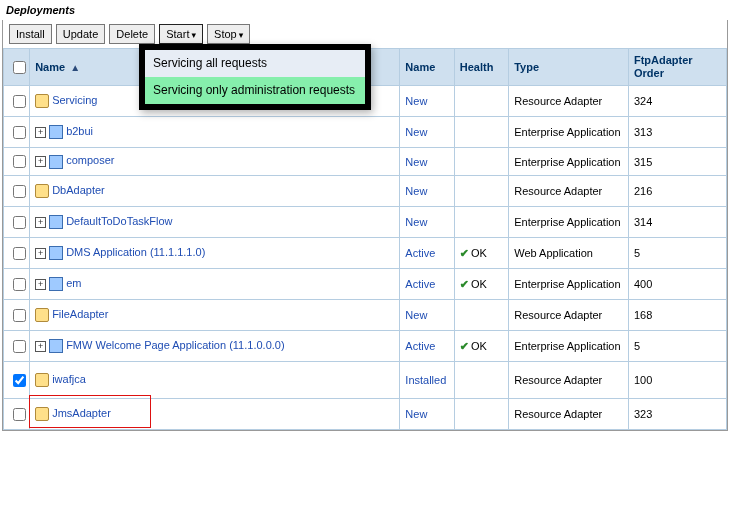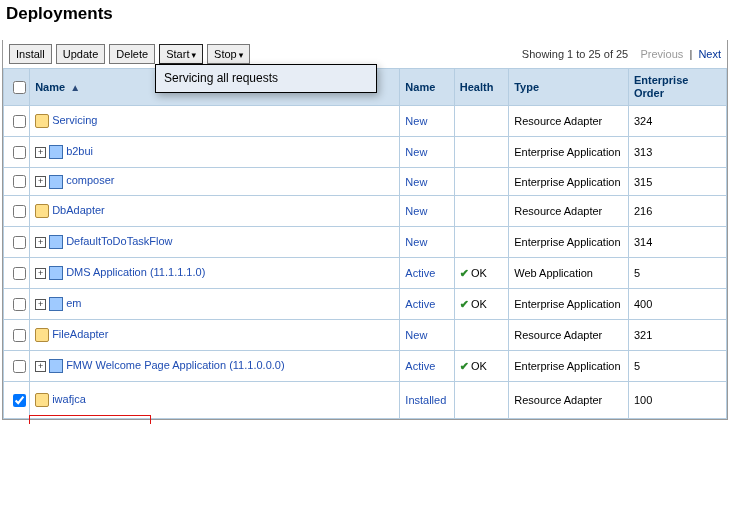--- a/index.html
+++ b/index.html
@@ -7,28 +7,29 @@
     padding: 0;
     font-family: Arial, Helvetica, sans-serif;
     font-size: 11px;
     background: #fff;
     color: #000;
     width: 732px;
   }
   .panel {
     border: 1px solid #999;
     border-top: none;
-    margin: 14px 4px 4px 2px;
+    margin: 2px 4px 4px 2px;
     width: 724px;
   }
   .page-title {
     font-weight: bold;
-    font-size: 17px;
+    font-size: 11px;
     padding: 2px 4px;
     margin: 2px 7px 0 2px;
+    font-style: italic;
   }
   .toolbar-row {
     display: flex;
     justify-content: space-between;
     align-items: center;
     padding: 4px 6px;
     position: relative;
   }
   .btn-group button {
     font-size: 11px;
@@ -45,24 +46,24 @@
   }
   .pagination {
     font-size: 11px;
     color: #333;
   }
   .pagination .disabled { color: #999; }
   .pagination .link { color: #003399; cursor: pointer; }
   .dropdown {
     position: absolute;
     top: 24px;
-    left: 152px;
+    left: 136px;
     width: 220px;
     background: #86efac;
-    border: 1px solid #000000;
+    border: 6px solid #000000;
     box-shadow: 2px 3px 8px rgba(0,0,0,0.3);
     z-index: 10;
   }
   .dropdown .item {
     padding: 6px 8px;
     font-size: 12px;
     border-bottom: 1px solid transparent;
   }
   .dropdown .item.first { background: #e7edf5; }
 
@@ -148,51 +149,45 @@
       <button>Install</button>
       <button>Update</button>
       <button>Delete</button>
       <button style="border:1.5px solid #222;">
         <span>Start</span><span class="caret">▾</span>
       </button>
       <button>
         <span>Stop</span><span class="caret">▾</span>
       </button>
     </div>
-    <div class="pagination">
-      <span>Showing 1 to 25 of 25</span>
-      &nbsp;&nbsp;
-      <span class="disabled">Previous</span>
-      &nbsp;|&nbsp;
-      <span class="link">Next</span>
-    </div>
 
     <div class="dropdown">
       <div class="item first">Servicing all requests</div>
+      <div class="item">Servicing only administration requests</div>
     </div>
   </div>
 
   <div style="position:relative;">
     <table class="data">
       <colgroup>
         <col class="col-chk">
           <col class="col-name">
           <col class="col-state">
         <col class="col-health">
           <col class="col-type">
           <col class="col-order">
       </colgroup>
       <thead>
         <tr>
           <th class="chk-cell"><input type="checkbox" style=""></th>
           <th><span>Name</span> <span class="sort-arrow">▲</span></th>
           <th>Name</th>
           <th>Health</th>
           <th>Type</th>
-          <th>Enterprise Order</th>
+          <th>FtpAdapter Order</th>
         </tr>
       </thead>
       <tbody id="tbody">
           <tr style="height: 31px;">
             <td class="chk-cell"><input type="checkbox" style=""></td>
             <td class="namecell"><span class="icon-adapter"></span><span class="link">Servicing</span></td>
             <td class="statecell"><span class="link">New</span></td>
             <td></td>
             <td>Resource Adapter</td>
             <td>324</td>
@@ -244,35 +239,43 @@
             <td><span class="health-ok">OK</span></td>
             <td>Enterprise Application</td>
             <td>400</td>
           </tr>
           <tr style="height: 31px;">
             <td class="chk-cell"><input type="checkbox" style=""></td>
             <td class="namecell"><span class="icon-adapter"></span><span class="link">FileAdapter</span></td>
             <td class="statecell"><span class="link">New</span></td>
             <td></td>
             <td>Resource Adapter</td>
-            <td>321</td>
+            <td>168</td>
           </tr>
           <tr style="height: 31px;">
             <td class="chk-cell"><input type="checkbox" style=""></td>
             <td class="namecell"><span class="expander">+</span><span class="icon-ent"></span><span class="link">FMW Welcome Page Application (11.1.0.0.0)</span></td>
             <td class="statecell"><span class="link">Active</span></td>
             <td><span class="health-ok">OK</span></td>
             <td>Enterprise Application</td>
             <td>5</td>
           </tr>
           <tr style="height: 37px;">
             <td class="chk-cell"><input type="checkbox" checked="" style=""></td>
             <td class="namecell"><span class="icon-adapter"></span><span class="link">iwafjca</span></td>
             <td class="statecell"><span class="link">Installed</span></td>
             <td></td>
             <td>Resource Adapter</td>
             <td>100</td>
+          </tr>
+          <tr style="height: 31px;">
+            <td class="chk-cell"><input type="checkbox" style=""></td>
+            <td class="namecell"><span class="icon-adapter"></span><span class="link">JmsAdapter</span></td>
+            <td class="statecell"><span class="link">New</span></td>
+            <td></td>
+            <td>Resource Adapter</td>
+            <td>323</td>
           </tr>
         </tbody>
     </table>
     <div id="highlight-box" class="red-box" style="left: 25.625px; top: 346.5px; width: 120px; height: 31px;"></div>
   </div>
 </div>
 
 </body></html>

